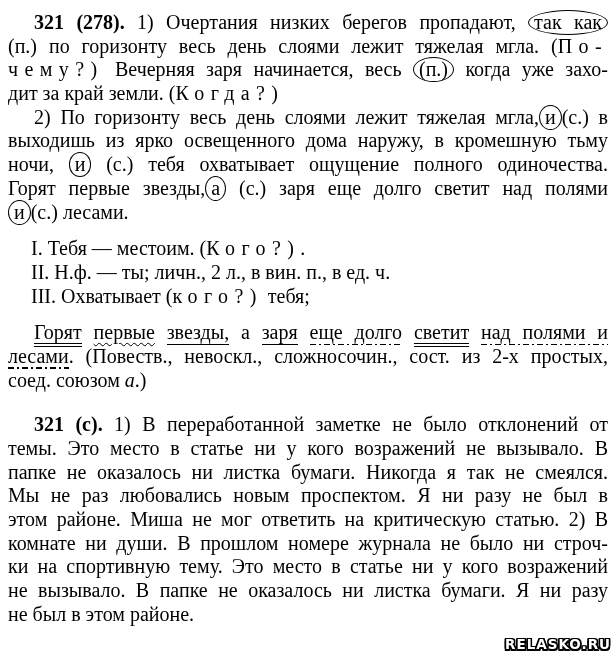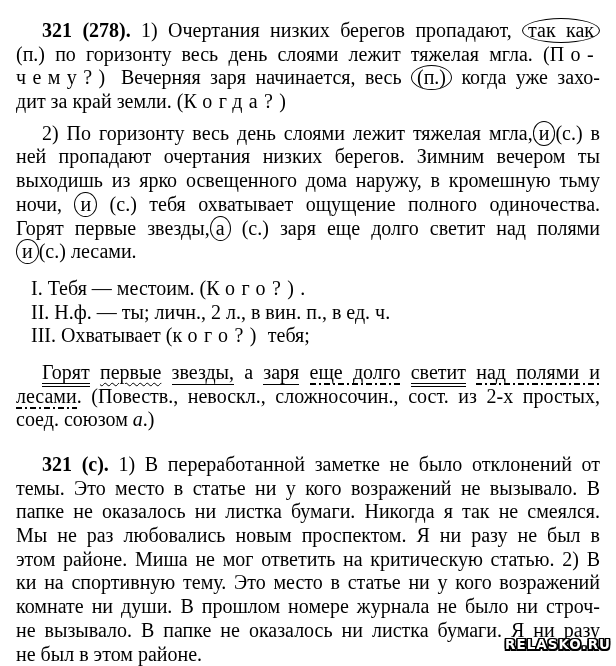--- a/index.html
+++ b/index.html
@@ -14,21 +14,21 @@
     position: relative;
     color: #000000;
     font-family: "Liberation Serif", serif;
     font-size: 20px;
     line-height: 23.7px;
   }
   #doc {
     padding: 11px 8px 0 8px;
     width: 600px;
   }
-  .block { margin: 8px; }
+  .block { margin: 0; }
   .line { height: 23.7px; }
   .line.ind { padding-left: 26px; }
   .line.j { text-align: justify; text-align-last: justify; }
   
   [data-name="ex321-278-item2"] { margin-bottom: 13px; }
   [data-name="morph-analysis-list"] { margin-left: 23px; margin-bottom: 13px; }
   [data-name="syntax-analysis-sentence"] { margin-bottom: 21px; }
   
   .sg-bold { font-weight: bold; }
   .sg-italic { font-style: italic; }
@@ -74,21 +74,20 @@
 
 <div id="doc" data-name="document-page">
     <div class="block" data-name="ex321-278-item1">
       <div class="line j ind" data-name="text-line"><span class="sg-bold" data-name="exercise-number">321 (278).</span><span data-name="text-segment"> 1) Очертания низких берегов пропадают, </span><span class="sg-circled" data-name="circled-word">так как</span></div>
       <div class="line j" data-name="text-line"><span data-name="text-segment">(п.) по горизонту весь день слоями лежит тяжелая мгла. (</span><span class="sg-spaced" data-name="spaced-question-word">По-</span></div>
       <div class="line j" data-name="text-line"><span class="sg-spaced" data-name="spaced-question-word">чему?)</span><span data-name="text-segment"> Вечерняя заря начинается, весь </span><span class="sg-circled" data-name="circled-word">(п.)</span><span data-name="text-segment"> когда уже захо-</span></div>
       <div class="line" data-name="text-line"><span data-name="text-segment">дит за край земли. (</span><span class="sg-spaced" data-name="spaced-question-word">Когда?)</span></div>
     </div>
     <div class="block" data-name="ex321-278-item2">
       <div class="line j ind" data-name="text-line"><span data-name="text-segment">2) По горизонту весь день слоями лежит тяжелая мгла,</span><span class="sg-circled" data-name="circled-word">и</span><span data-name="text-segment">(с.) в</span></div>
-      <div class="line j" data-name="text-line"><span data-name="text-segment">ней пропадают очертания низких берегов. Зимним вечером ты</span></div>
       <div class="line j" data-name="text-line"><span data-name="text-segment">выходишь из ярко освещенного дома наружу, в кромешную тьму</span></div>
       <div class="line j" data-name="text-line"><span data-name="text-segment">ночи, </span><span class="sg-circled" data-name="circled-word">и</span><span data-name="text-segment"> (с.) тебя охватывает ощущение полного одиночества.</span></div>
       <div class="line j" data-name="text-line"><span data-name="text-segment">Горят первые звезды,</span><span class="sg-circled" data-name="circled-word">а</span><span data-name="text-segment"> (с.) заря еще долго светит над полями</span></div>
       <div class="line" data-name="text-line"><span class="sg-circled" data-name="circled-word">и</span><span data-name="text-segment">(с.) лесами.</span></div>
     </div>
     <div class="block" data-name="morph-analysis-list">
       <div class="line" data-name="text-line"><span data-name="text-segment">I. Тебя — местоим. (</span><span class="sg-spaced" data-name="spaced-question-word">Кого?)</span><span data-name="text-segment">.</span></div>
       <div class="line" data-name="text-line"><span data-name="text-segment">II. Н.ф. — ты; личн., 2 л., в вин. п., в ед. ч.</span></div>
       <div class="line" data-name="text-line"><span data-name="text-segment">III. Охватывает (</span><span class="sg-spaced" data-name="spaced-question-word">кого?)</span><span data-name="text-segment"> тебя;</span></div>
     </div>
@@ -96,20 +95,20 @@
       <div class="line j ind" data-name="text-line"><span class="sg-ud" data-name="underlined-word">Горят</span><span data-name="text-segment"> </span><span class="sg-uw" data-name="underlined-word">первые</span><span data-name="text-segment"> </span><span class="sg-us" data-name="underlined-word">звезды,</span><span data-name="text-segment"> а </span><span class="sg-us" data-name="underlined-word">заря</span><span data-name="text-segment"> </span><span class="sg-udd" data-name="underlined-word">еще долго</span><span data-name="text-segment"> </span><span class="sg-ud" data-name="underlined-word">светит</span><span data-name="text-segment"> </span><span class="sg-udd" data-name="underlined-word">над полями и</span></div>
       <div class="line j" data-name="text-line"><span class="sg-udd" data-name="underlined-word">лесами</span><span data-name="text-segment">. (Повеств., невоскл., сложносочин., сост. из 2-х простых,</span></div>
       <div class="line" data-name="text-line"><span data-name="text-segment">соед. союзом </span><span class="sg-italic" data-name="italic-word">а</span><span data-name="text-segment">.)</span></div>
     </div>
     <div class="block" data-name="ex321-c">
       <div class="line j ind" data-name="text-line"><span class="sg-bold" data-name="exercise-number">321 (с).</span><span data-name="text-segment"> 1) В переработанной заметке не было отклонений от</span></div>
       <div class="line j" data-name="text-line"><span data-name="text-segment">темы. Это место в статье ни у кого возражений не вызывало. В</span></div>
       <div class="line j" data-name="text-line"><span data-name="text-segment">папке не оказалось ни листка бумаги. Никогда я так не смеялся.</span></div>
       <div class="line j" data-name="text-line"><span data-name="text-segment">Мы не раз любовались новым проспектом. Я ни разу не был в</span></div>
       <div class="line j" data-name="text-line"><span data-name="text-segment">этом районе. Миша не мог ответить на критическую статью. 2) В</span></div>
+      <div class="line j" data-name="text-line"><span data-name="text-segment">комнате ни души. В прошлом номере журнала не было ни строч-</span></div>
       <div class="line j" data-name="text-line"><span data-name="text-segment">ки на спортивную тему. Это место в статье ни у кого возражений</span></div>
-      <div class="line j" data-name="text-line"><span data-name="text-segment">комнате ни души. В прошлом номере журнала не было ни строч-</span></div>
       <div class="line j" data-name="text-line"><span data-name="text-segment">не вызывало. В папке не оказалось ни листка бумаги. Я ни разу</span></div>
       <div class="line" data-name="text-line"><span data-name="text-segment">не был в этом районе.</span></div>
     </div>
   </div>
 
 <div id="watermark" data-name="site-watermark">RELASKO.RU</div>
 
 </body></html>

